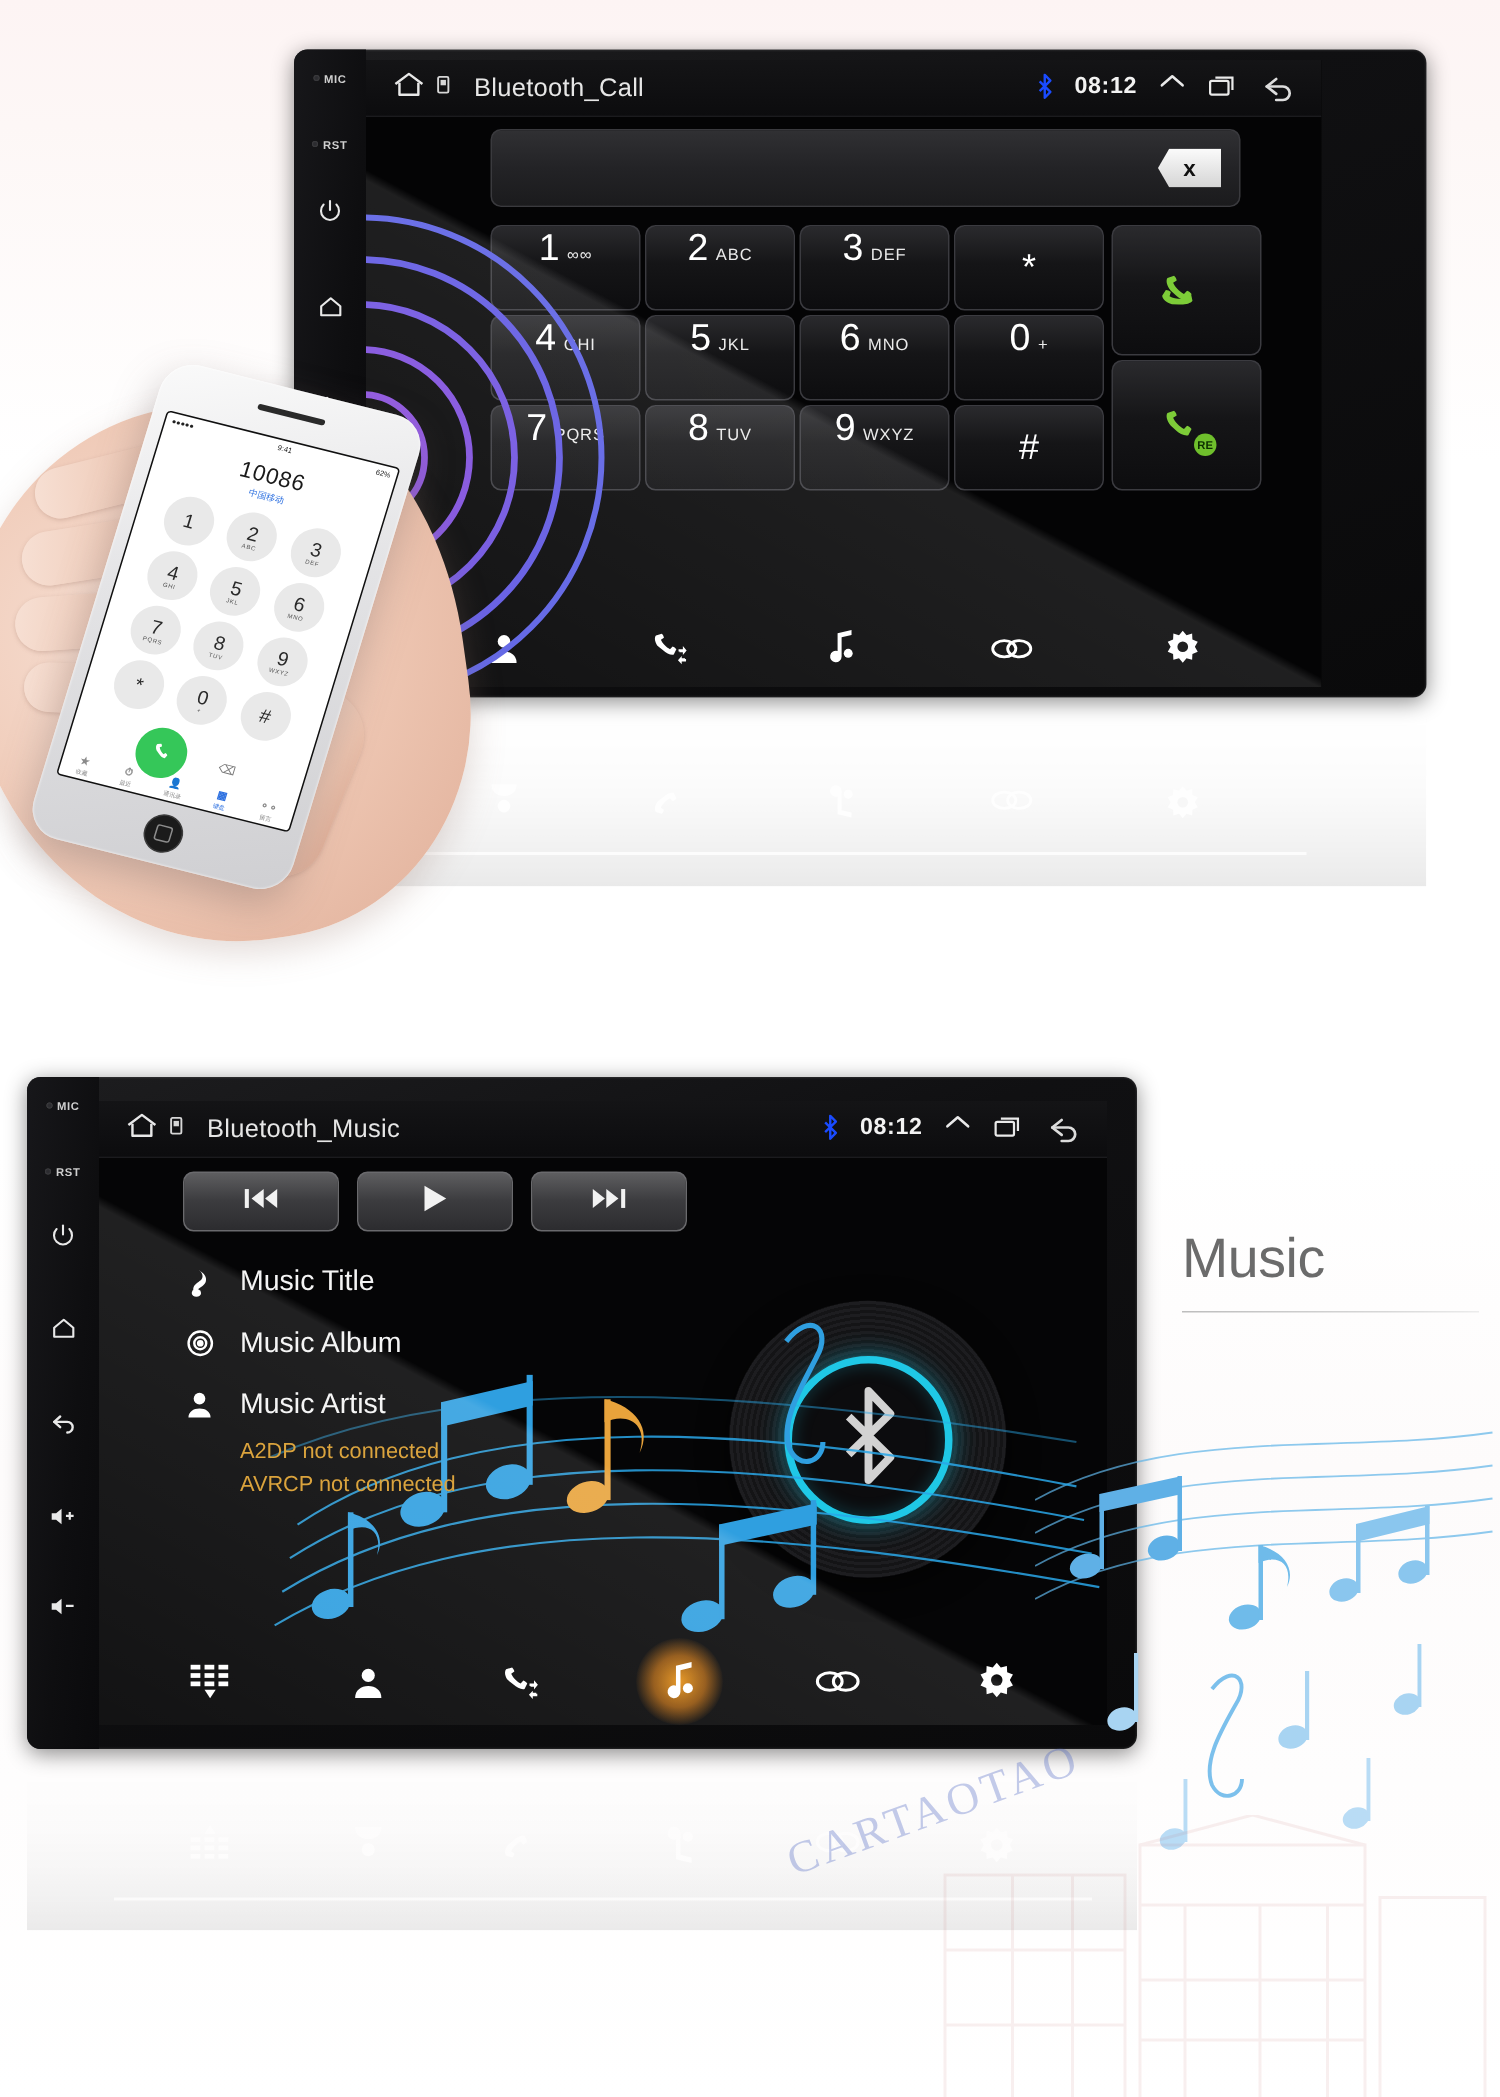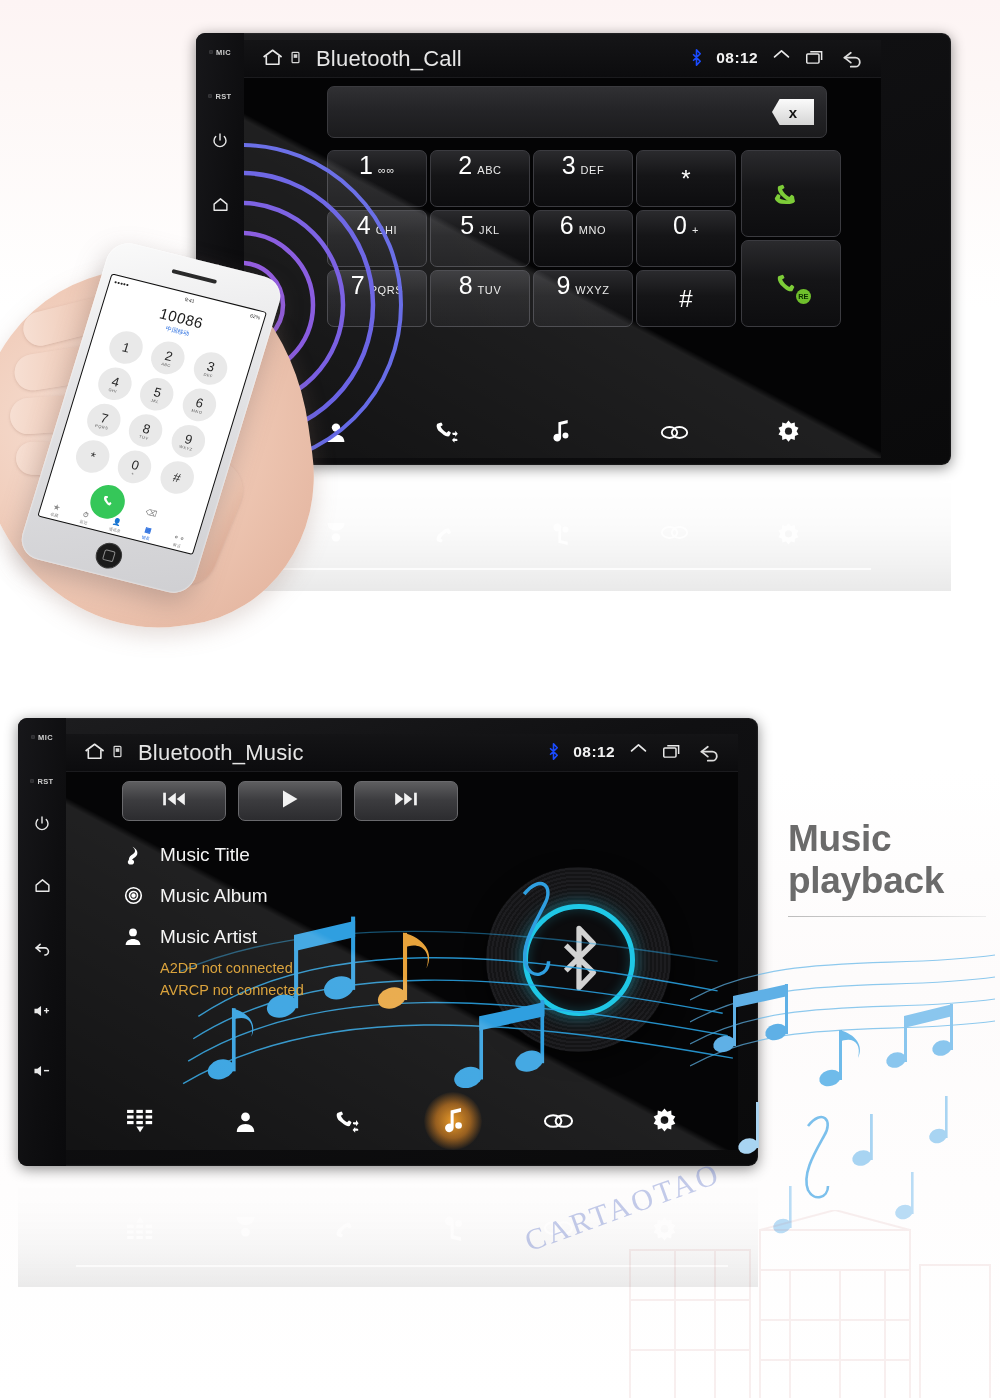--- a/index.html
+++ b/index.html
@@ -54,21 +54,21 @@
   }
   #panel-call .screen { right: 70px; }
 
   .statusbar {
     height: 38px; background: linear-gradient(180deg, #141416 0%, #0c0c0e 100%);
     display: flex; align-items: center; padding: 0 10px;
     border-bottom: 1px solid #1b1b1e;
   }
   .sb-home { display: flex; align-items: center; gap: 4px; margin-left: 6px; }
   .sb-title {
-    color: #e6e6e6; font-size: 22px; margin-left: 16px; letter-spacing: .2px;
+    color: #e6e6e6; font-size: 17px; margin-left: 16px; letter-spacing: .2px;
   }
   .sb-right { margin-left: auto; display: flex; align-items: flex-start; gap: 14px; padding-right: 4px;}
   .sb-bt { color: #1a4bff; font-size: 14px; line-height: 1; }
   .sb-time { color: #f2f2f2; font-size: 15.5px; font-weight: 700; letter-spacing: .4px; }
   .sb-ic { color: #e9e9e9; display: flex; align-items: center; }
 
   .call-body { position: relative; height: calc(100% - 38px); }
 
   .numfield {
     position: absolute; left: 83px; top: 8px; width: 500px; height: 52px;
@@ -304,21 +304,21 @@
     display: flex; align-items: center; justify-content: space-around; padding: 0 22px;
     color: #fff; opacity: .8;
   }
   .refl-line2 { position: absolute; left: 58px; right: 30px; top: 20px; height: 2px; background: rgba(255,255,255,.75); }
 
   
   #caption {
     position: absolute; left: 788px; top: 818px; width: 200px;
   }
   .caption-txt {
-    font-size: 37px; color: #6b6b6b; line-height: 1.13; font-weight: 700;
+    font-size: 37px; color: #6b6b6b; line-height: 1.13; font-weight: 400;
     letter-spacing: -.3px;
   }
   .caption-rule {
     margin-top: 14px; width: 198px; height: 1.6px;
     background: linear-gradient(90deg, #bdbdbd 0%, #d8d8d8 70%, #ececec 100%);
   }
 
   
   #note-field { position: absolute; left: 690px; top: 940px; width: 310px; height: 330px; pointer-events: none; }
 
@@ -960,21 +960,20 @@
       <span><svg width="27" height="27" viewBox="0 0 26 26" fill="currentColor">
             <path d="M13 0.5l2.6 3.1 3.9-1.1.2 4 3.7 1.6-2 3.5 2 3.5-3.7 1.6-.2 4-3.9-1.1L13 22.7l-2.6-3.1-3.9 1.1-.2-4-3.7-1.6 2-3.5-2-3.5 3.7-1.6.2-4 3.9 1.1z"></path>
             <circle cx="13" cy="11.6" r="3.7" fill="#e2e2e2"></circle>
           </svg></span>
     </div>
   </div>
 </div>
 
 <div id="caption">
   <div class="caption-txt">Music</div>
-  <div class="caption-txt">playback</div>
   <div class="caption-rule"></div>
 </div>
 
 <svg id="note-field" viewBox="0 0 310 330">
   <g stroke="#5fb4e8" fill="none" stroke-width="1.2" opacity=".7">
     <path d="M0 60 C 90 10, 200 30, 305 15"></path>
     <path d="M0 82 C 90 32, 200 52, 305 37"></path>
     <path d="M0 104 C 90 54, 200 74, 305 59"></path>
     <path d="M0 126 C 90 76, 200 96, 305 81"></path>
   </g>

